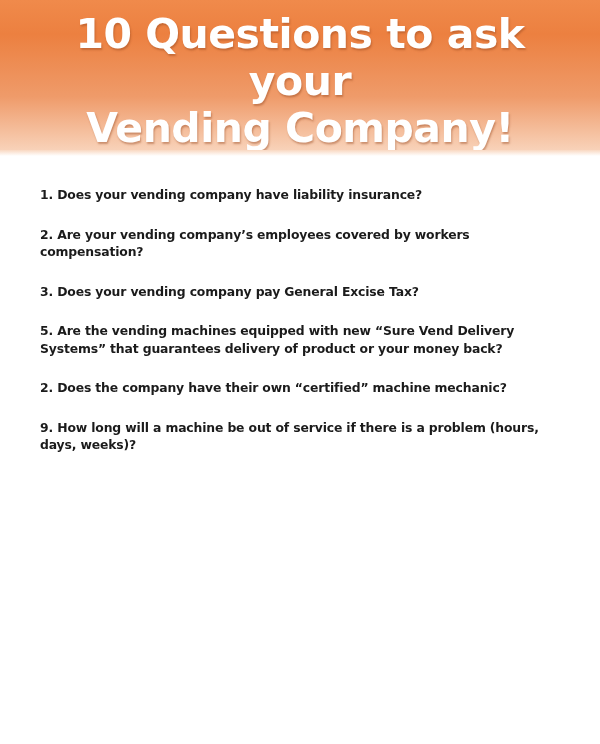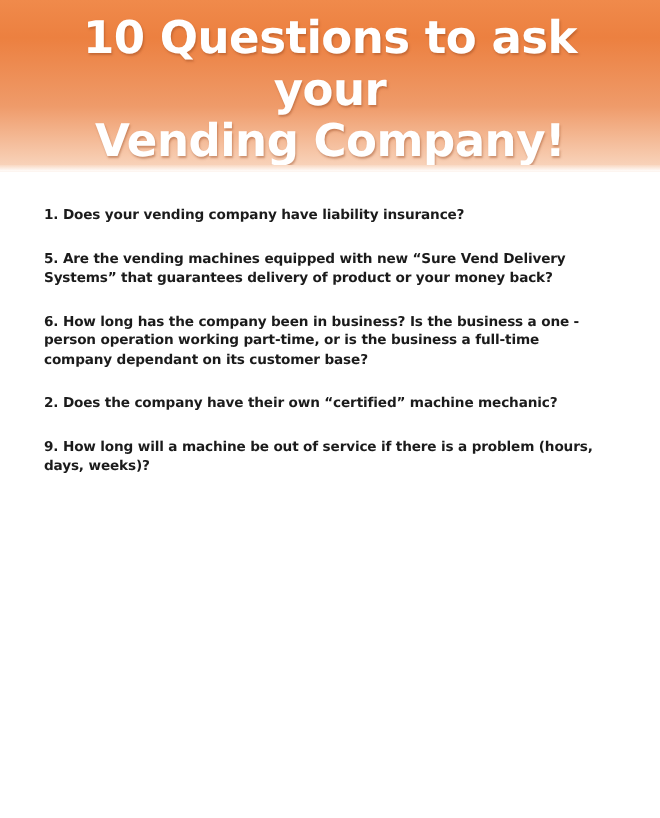--- a/index.html
+++ b/index.html
@@ -76,19 +76,20 @@
 <div class="page">
 
   <div class="header">
     <h1 class="header-title">10 Questions to ask your
 Vending Company!</h1>
     <div class="header-bottom-strip"></div>
   </div>
 
   <div class="content">
     <p class="question">1. Does your vending company have liability insurance?</p>
+    <p class="question">2. Are your vending company’s employees covered by workers compensation?</p>
+    <p class="question">3. Does your vending company pay General Excise Tax?</p>
     <p class="question">5. Are the vending machines equipped with new “Sure Vend Delivery Systems” that guarantees delivery of product or your money back?</p>
-    <p class="question">6. How long has the company been in business? Is the business a one -person operation working part-time, or is the business a full-time company dependant on its customer base?</p>
     <p class="question">2. Does the company have their own “certified” machine mechanic?</p>
     <p class="question">9. How long will a machine be out of service if there is a problem (hours, days, weeks)?</p>
   </div>
 
 </div>
 
 </body></html>

